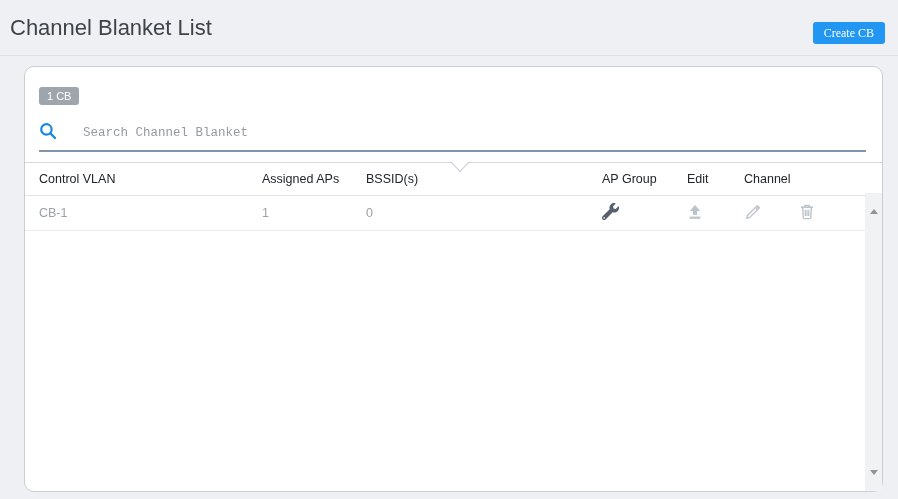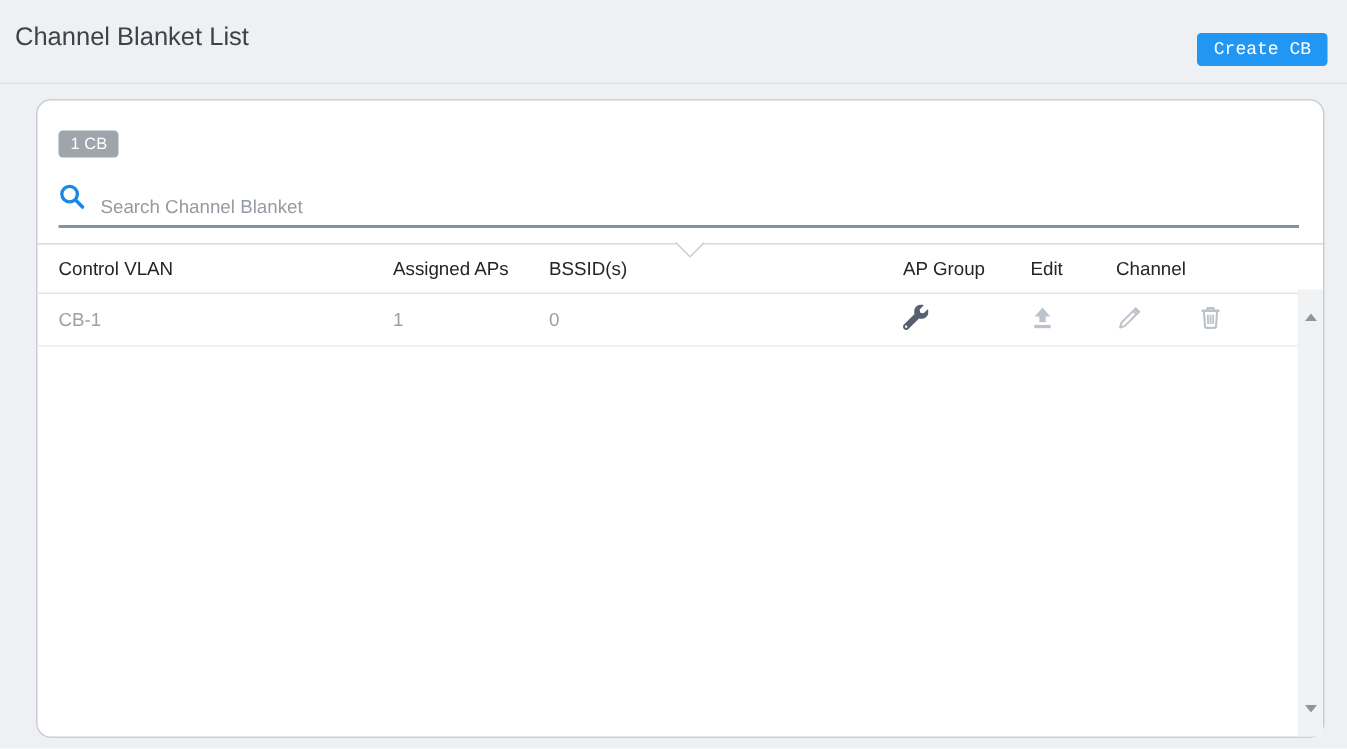--- a/index.html
+++ b/index.html
@@ -6,31 +6,31 @@
   html,body { width:898px; height:499px; }
   body {
     font-family:"Liberation Sans", sans-serif;
     background:#eef0f4;
     position:relative;
     overflow:hidden;
     color:#3e4347;
   }
   .topbar { position:absolute; left:0; top:0; width:898px; height:56px;
             border-bottom:1px solid #dde1e5; }
-  .page-title { position:absolute; left:10px; top:15px; font-size:17px;
+  .page-title { position:absolute; left:10px; top:15px; font-size:22px;
                 font-weight:500; color:#3e4347; }
   .create-btn { position:absolute; right:13px; top:22px; height:22px;
                 background:#2196f3; color:#fff; border:none; border-radius:3px;
-                font-family:Liberation Mono, monospace; font-size:12px; padding:0 11px; cursor:pointer; }
+                font-family:Liberation Serif, serif; font-size:12px; padding:0 11px; cursor:pointer; }
   .panel { position:absolute; left:24px; top:66px; width:859px; height:426px;
            background:#fff; border:1px solid #c9ced3; border-radius:10px; }
   .cb-badge { display:inline-block; margin:20px 0 0 14px; background:#9ea5ac;
               color:#fff; font-size:11px; padding:3px 8px; border-radius:3px; }
-  .search-row { display:flex; align-items:flex-end; gap:10px; margin:16px 16px 0 14px;
-                height:24px; }
+  .search-row { display:flex; align-items:center; gap:26px; margin:16px 16px 0 14px;
+                height:24px;font-family:Liberation Mono, monospace; }
   .search-row svg { flex:0 0 auto; }
   .search-input { border:none; outline:none; flex:1; font-family:inherit;
                   font-size:12.5px; color:#5a6066; background:transparent; }
   .search-input::placeholder { color:#959ba3; }
   .search-underline { height:2px; background:#7e94a8; margin:5px 16px 0 14px; }
 
   .grid { display:grid;
           grid-template-columns:223px 104px 236px 85px 57px 55px 30px 36px;
           align-items:center; padding-left:14px; }
   .thead { position:relative; margin-top:10px; height:34px;

